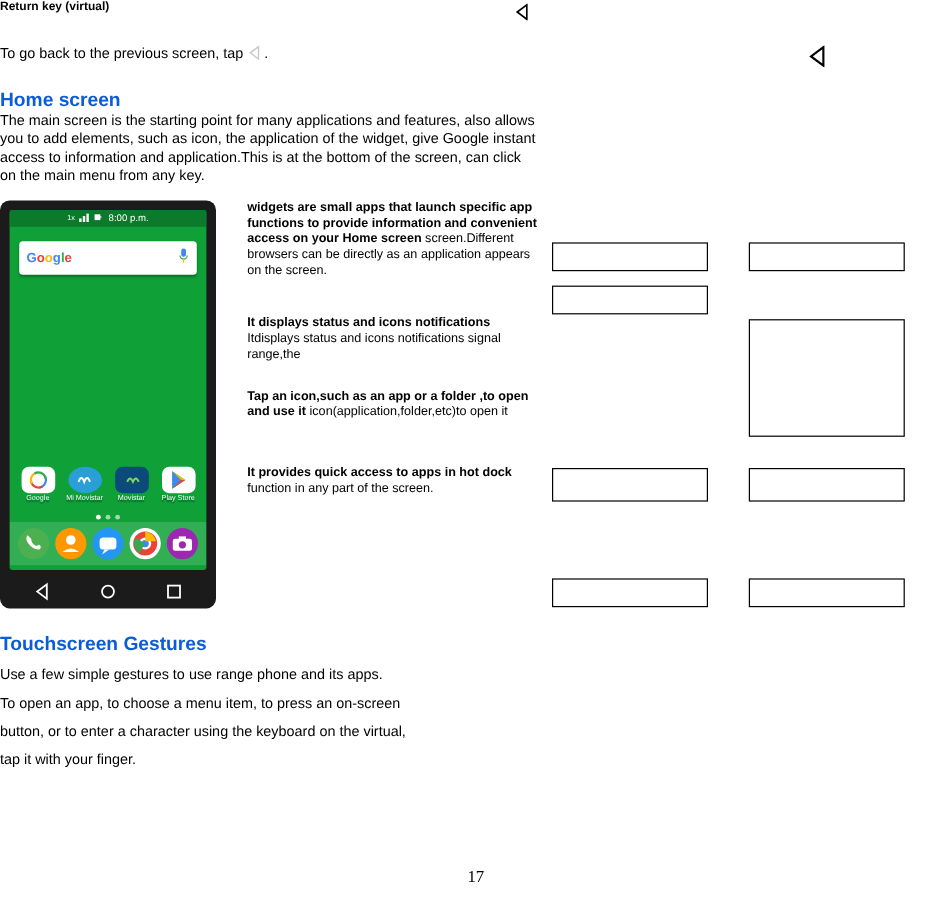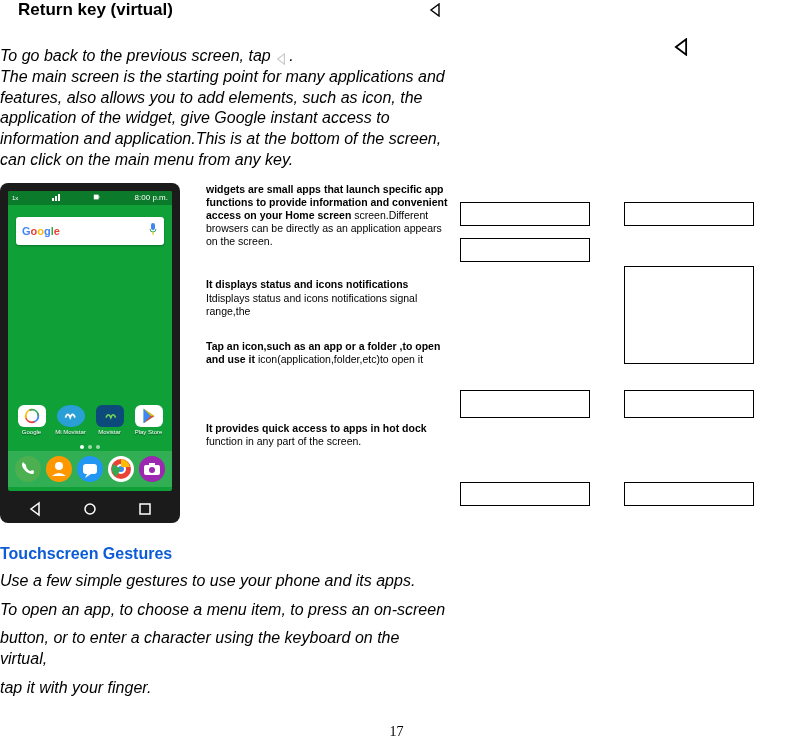--- a/index.html
+++ b/index.html
@@ -10,28 +10,27 @@
       height: 748px;
       background: white;
       position: relative;
     }
     .page {
       padding: 0;
       width: 100%;
     }
     .section-title {
       font-weight: bold;
-      font-size: 17px;
-      margin-left: 18px;
+      font-size: 10px;
+      margin-left: 0;
     }
     .body-text {
-      font-size: 16px;
+      font-size: 12px;
       line-height: 1.3;
       margin: 8px 0 0 0;
-      font-style: italic;
     }
     .heading-blue {
       color: #0B5CD6;
       font-size: 16px;
       font-weight: bold;
       margin-top: 22px;
     }
     .subheading-blue {
       color: #0B5CD6;
       font-size: 13px;
@@ -76,21 +75,21 @@
       height: 300px;
       background: #0fa038;
       border-radius: 2px;
       position: relative;
       overflow: hidden;
     }
     .status-bar {
       height: 14px;
       background: #0b7a2a;
       display: flex;
-      justify-content: space-between;
+      justify-content: center;
       align-items: center;
       padding: 0 4px;
       color: white;
       font-size: 8px;
       gap: 4px;
     }
     .status-bar .sig {
       display: flex;
       gap: 1px;
       align-items: flex-end;
@@ -208,21 +207,21 @@
     .callout {
       font-size: 10.5px;
       line-height: 1.25;
       margin-bottom: 24px;
     }
     .callout b {
       font-weight: bold;
     }
     .callout:nth-child(1) { margin-top: 0px; margin-bottom: 30px;}
     .callout:nth-child(2) { margin-bottom: 22px;}
-    .callout:nth-child(3) { margin-bottom: 56px;}
+    .callout:nth-child(3) { margin-bottom: 38px;}
     .boxes-area {
       position: absolute;
       left: 460px;
       top: 202px;
     }
     .empty-box {
       position: absolute;
       border: 1.5px solid black;
       background: white;
     }
@@ -257,20 +256,21 @@
     </span><span>.</span>
   </div>
 
   <span class="back-icon-big">
     <svg width="18" height="18" viewBox="0 0 14 14">
         <path d="M11 1 L3 7 L11 13 Z" fill="none" stroke="black" stroke-width="1.4"></path>
       </svg>
   </span>
 
   <div class="content-col">
+    <div class="heading-blue">Home screen</div>
     <div class="body-text" style="margin-top:0;">The main screen is the starting point for many applications and features, also allows you to add elements, such as icon, the application of the widget, give Google instant access to information and application.This is at the bottom of the screen, can click on the main menu from any key.</div>
 
     <div class="phone-section">
       <div class="phone-mock">
         <div class="phone-screen">
           <div class="status-bar">
             <span style="font-size:6px;">1x</span>
             <span class="sig">
                 <span></span>
                 <span></span>
@@ -388,21 +388,21 @@
         <div class="callout">
           <b>Tap an icon,such as an app or a folder ,to open and use it</b><span> icon(application,folder,etc)to open it</span>
         </div>
         <div class="callout">
           <b>It provides quick access to apps in hot dock</b><span> function in any part of the screen.</span>
         </div>
       </div>
     </div>
 
     <div class="heading-blue" style="margin-top:22px;">Touchscreen Gestures</div>
-    <div class="body-text">Use a few simple gestures to use your phone and its apps.</div>
+    <div class="body-text">Use a few simple gestures to use range phone and its apps.</div>
 
     <div class="body-text">To open an app, to choose a menu item, to press an on-screen</div>
     <div class="body-text">button, or to enter a character using the keyboard on the virtual,</div>
     <div class="body-text">tap it with your finger.</div>
   </div>
 
   <div class="boxes-area">
     <div class="empty-box" style="left:0px; top:0px; width:130px; height:24px;"></div>
     <div class="empty-box" style="left:0px; top:36px; width:130px; height:24px;"></div>
     <div class="empty-box" style="left:164px; top:0px; width:130px; height:24px;"></div>

